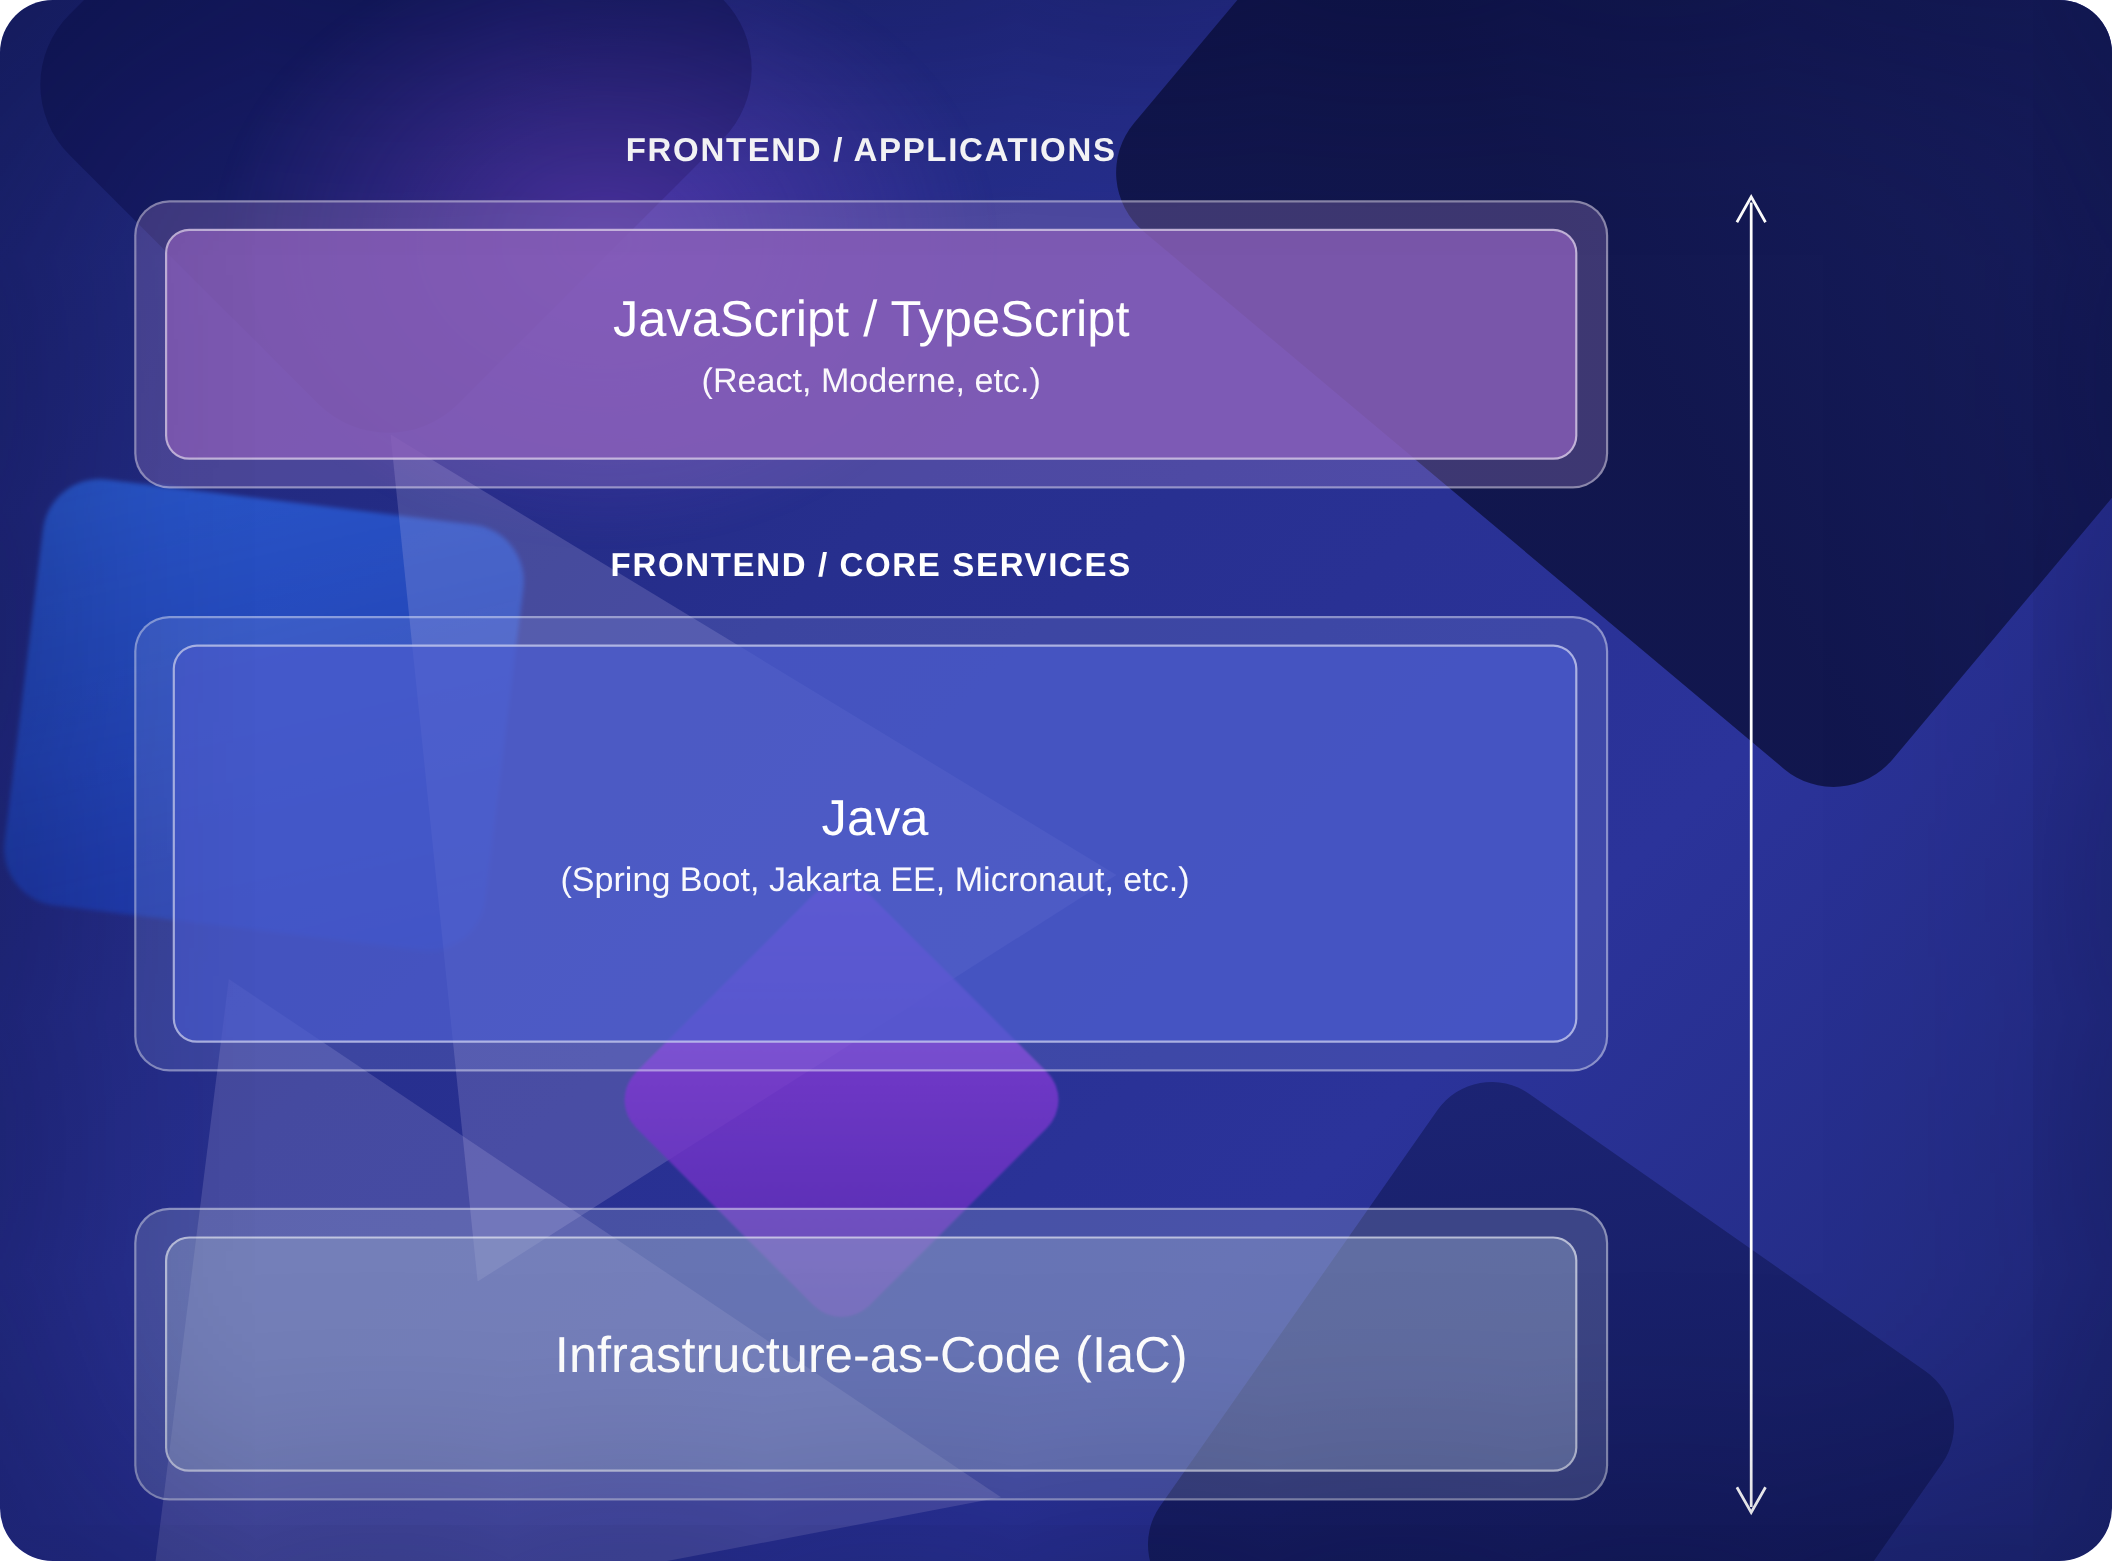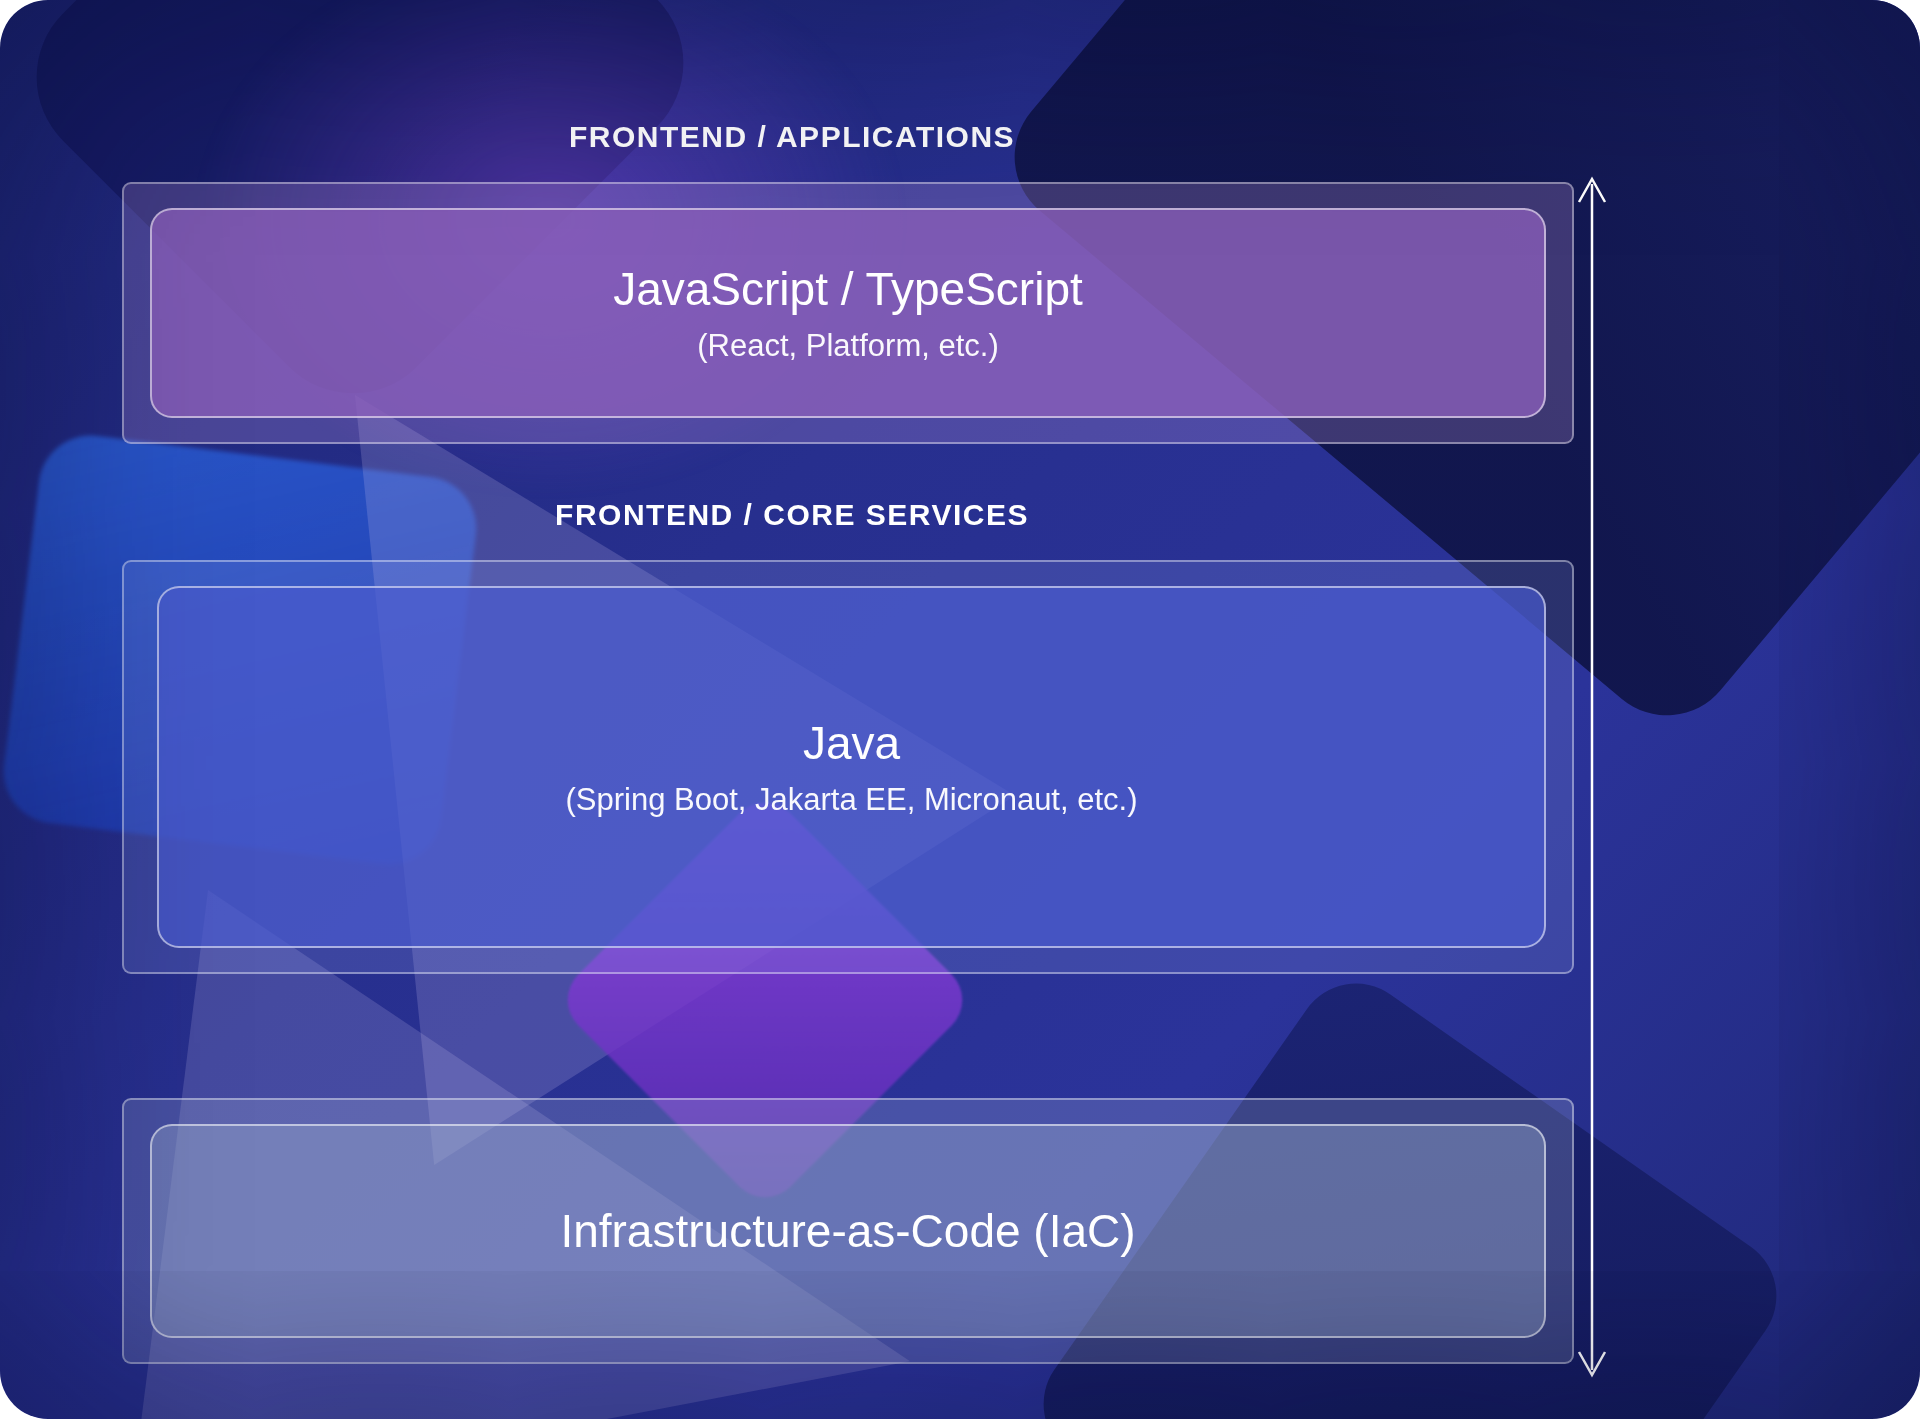--- a/index.html
+++ b/index.html
@@ -94,23 +94,23 @@
     letter-spacing: 1.5px;
     color: var(--text, #ffffff);
   }
   .label-1 { top: 88px; }
   .label-2 { top: 466px; }
   .label-3 { top: 1004px; }
 
   .outer-box {
     position: absolute;
     left: 122px;
-    width: 1452px;
+    width: 1340px;
     box-sizing: border-box;
-    border-radius: 9px;
+    border-radius: 32px;
     border: 2px solid rgba(255, 255, 255, 0.40);
     padding: 24px 26px;
   }
   .box-1 { top: 150px; height: 262px; background: rgba(190, 150, 220, 0.26); }
   .box-2 { top: 528px; height: 414px; background: rgba(145, 158, 235, 0.20); padding-left: 33px; }
   .box-3 { top: 1066px; height: 266px; background: rgba(172, 186, 216, 0.24); }
 
   .inner-box {
     width: 100%;
     height: 100%;
@@ -173,21 +173,21 @@
       <div class="shape-diamond"></div>
       <div class="shape-cube-bottomright"></div>
     </div>
 
     <div class="content">
 
       <div class="section-label label-1">FRONTEND / APPLICATIONS</div>
       <div class="outer-box box-1">
         <div class="inner-box inner-1">
           <div class="box-title">JavaScript / TypeScript</div>
-          <div class="box-subtitle">(React, Platform, etc.)</div>
+          <div class="box-subtitle">(React, Moderne, etc.)</div>
         </div>
       </div>
 
       <div class="section-label label-2">FRONTEND / CORE SERVICES</div>
       <div class="outer-box box-2">
         <div class="inner-box inner-2">
           <div class="box-title">Java</div>
           <div class="box-subtitle">(Spring Boot, Jakarta EE, Micronaut, etc.)</div>
         </div>
       </div>

